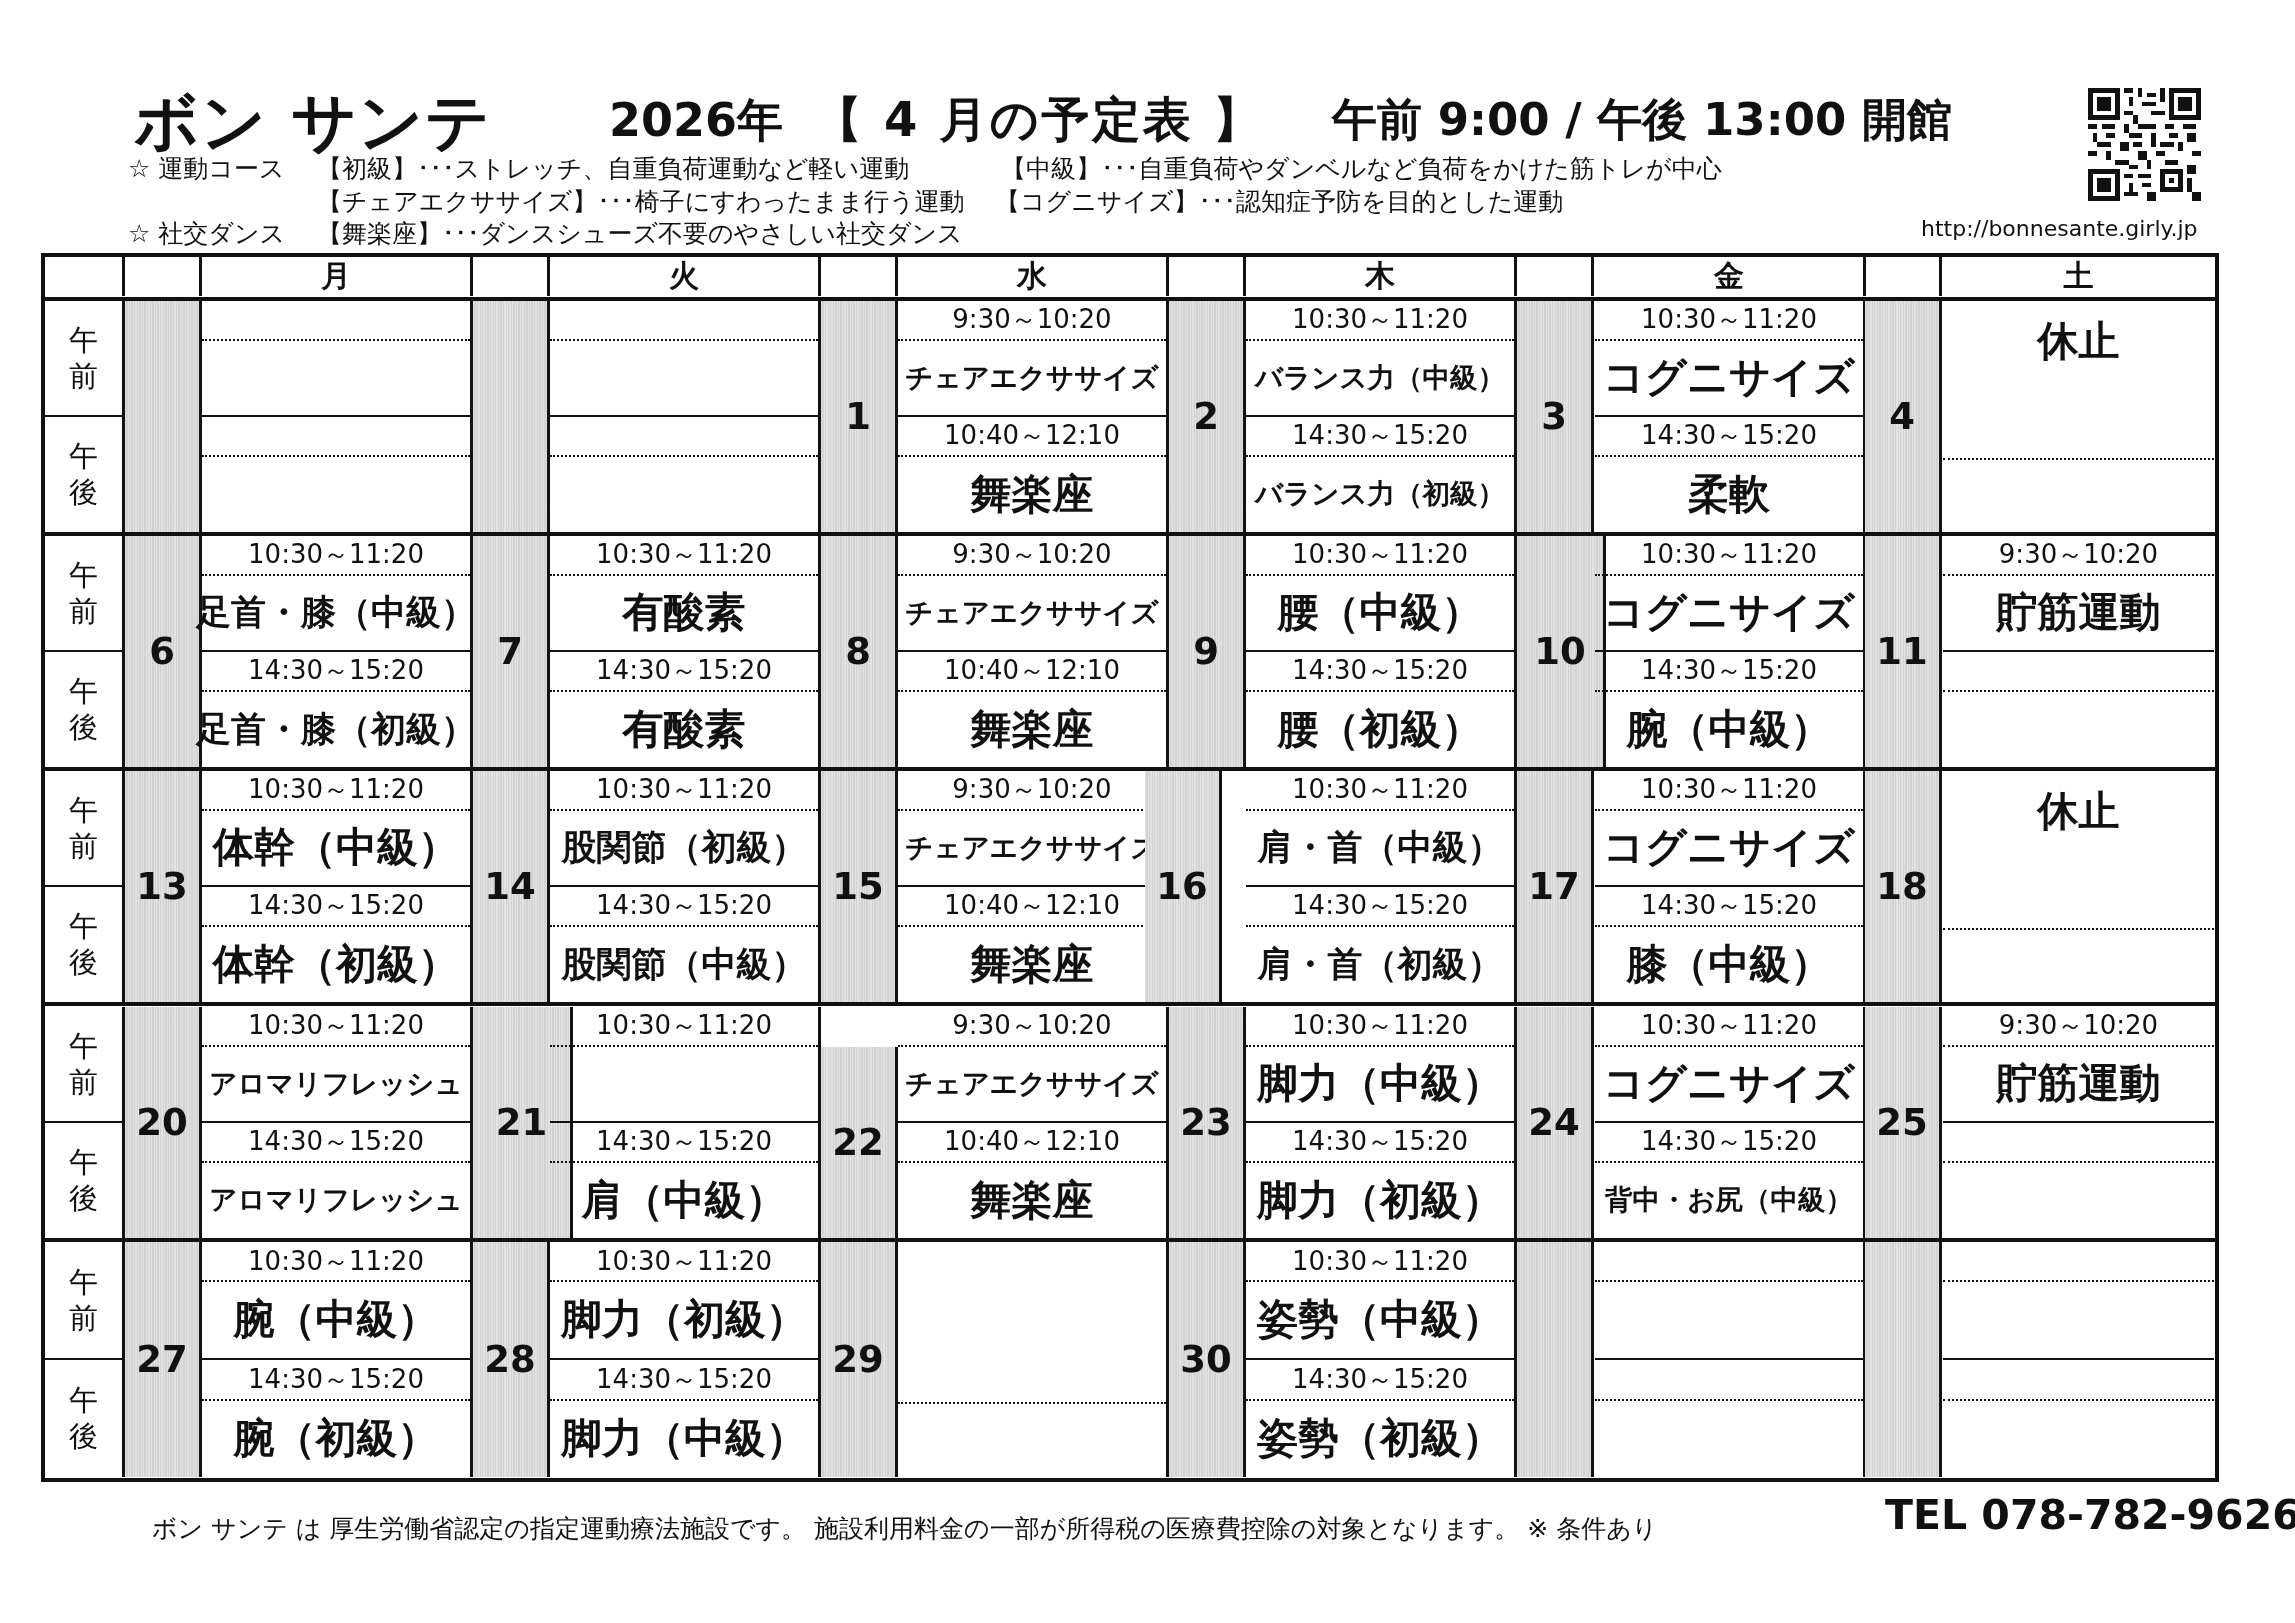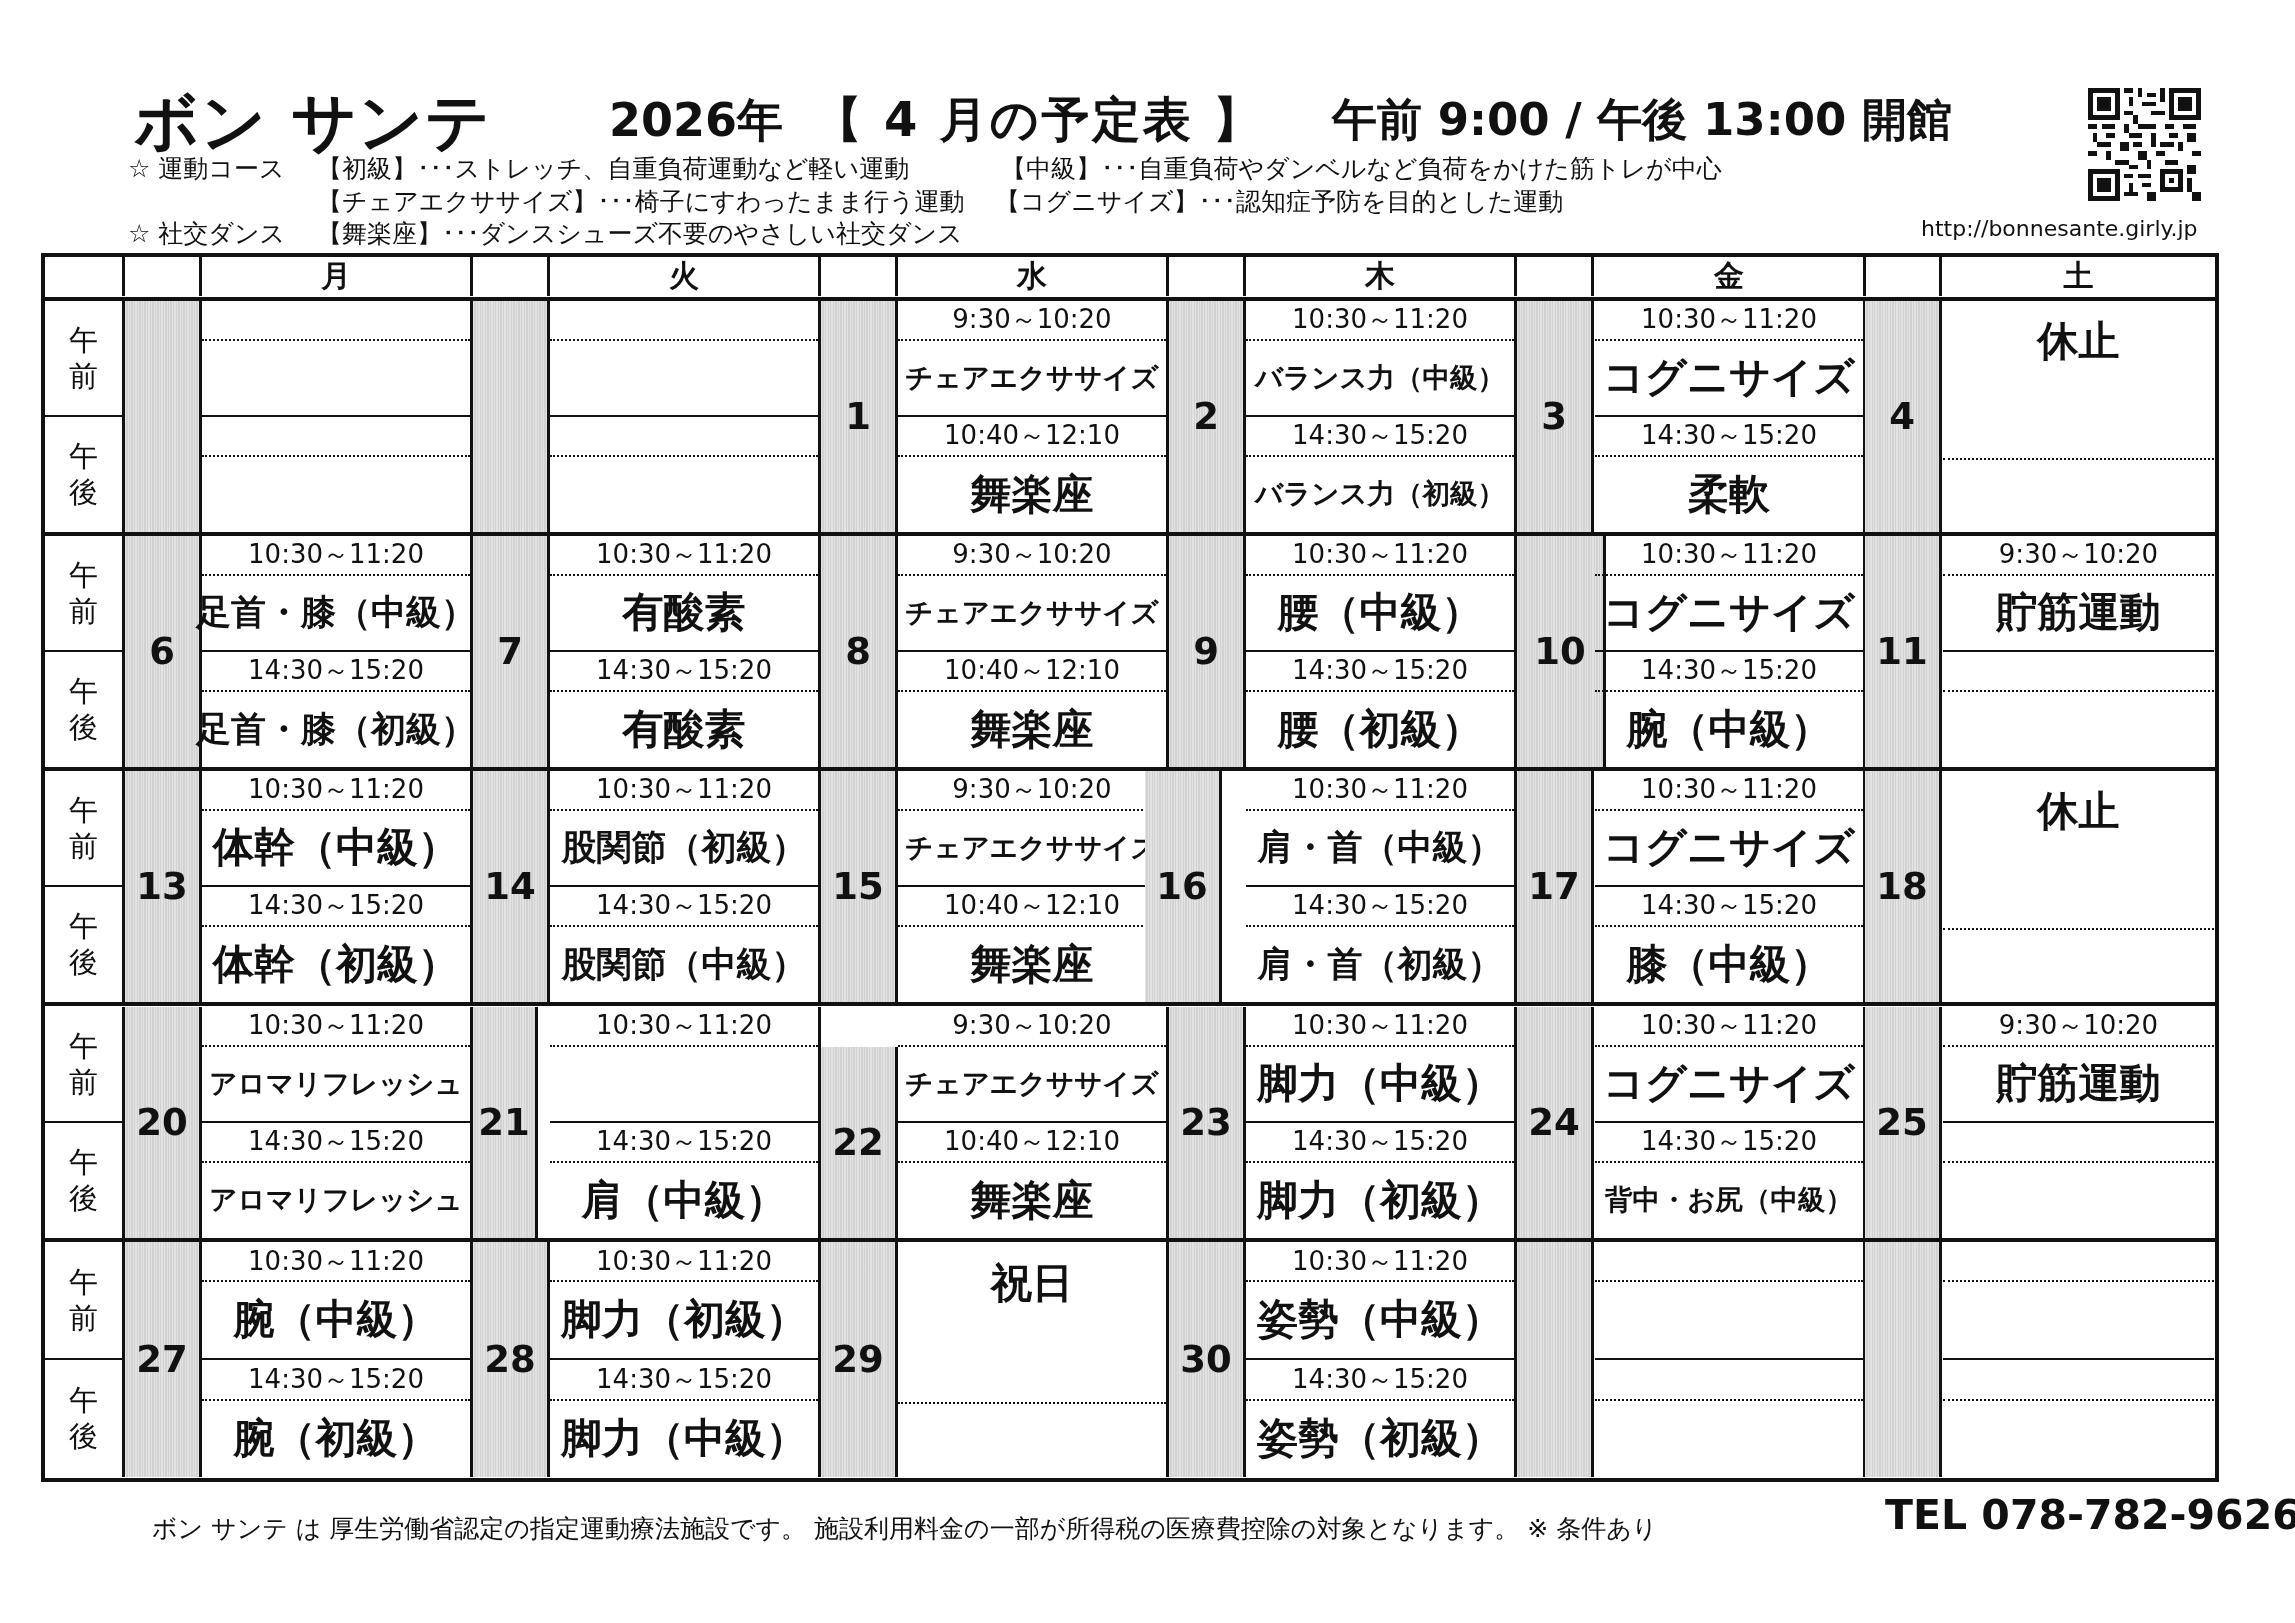--- a/index.html
+++ b/index.html
@@ -337,21 +337,21 @@
       <div class="daycell" style="left: 157px; width: 271px;">
         <div class="half am">
           <div class="trow">10:30～11:20</div>
           <div class="arow a-small">アロマリフレッシュ</div>
         </div>
         <div class="half pm">
           <div class="trow">14:30～15:20</div>
           <div class="arow a-small">アロマリフレッシュ</div>
         </div>
       </div>
-      <div class="dcol" style="left: 428px; width: 65px;">21</div>
+      <div class="dcol" style="left: 428px; width: 100px;">21</div>
       <div class="daycell" style="left: 505px; width: 271px;">
         <div class="half am">
           <div class="trow">10:30～11:20</div>
         </div>
         <div class="half pm">
           <div class="trow">14:30～15:20</div>
           <div class="arow a-big">肩（中級）</div>
         </div>
       </div>
       <div class="dcol" style="left: 776px; width: 77px; margin-top: 40px;">22</div>
@@ -428,21 +428,20 @@
           <div class="arow a-big">脚力（初級）</div>
         </div>
         <div class="half pm">
           <div class="trow">14:30～15:20</div>
           <div class="arow a-big">脚力（中級）</div>
         </div>
       </div>
       <div class="dcol" style="left: 776px; width: 77px;">29</div>
       <div class="daycell" style="left: 853px; width: 271px;">
         <div class="full">
-          <div class="full-label">祝日</div>
           <div class="full-dot"></div>
         </div>
       </div>
       <div class="dcol" style="left: 1124px; width: 77px;">30</div>
       <div class="daycell" style="left: 1201px; width: 271px;">
         <div class="half am">
           <div class="trow">10:30～11:20</div>
           <div class="arow a-big">姿勢（中級）</div>
         </div>
         <div class="half pm">

